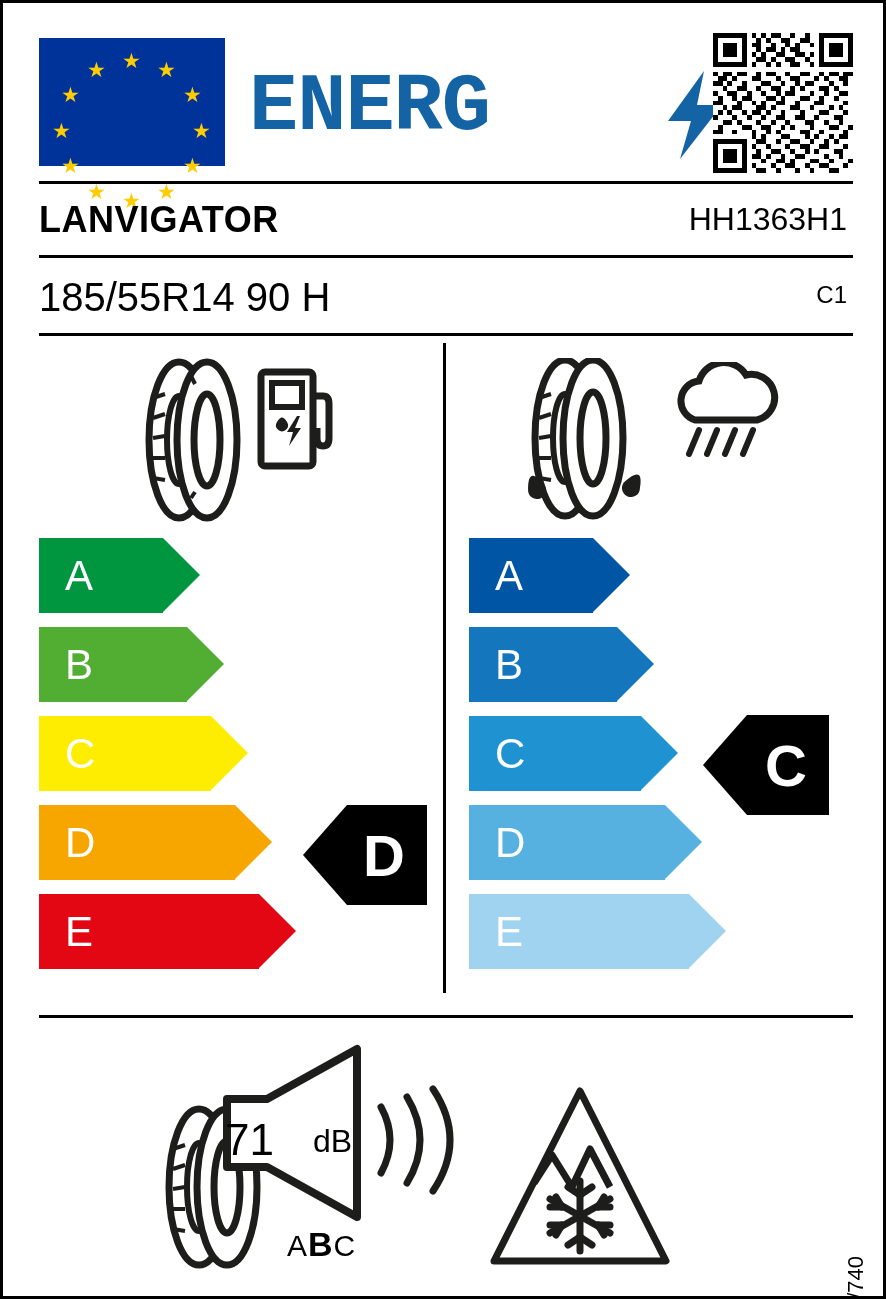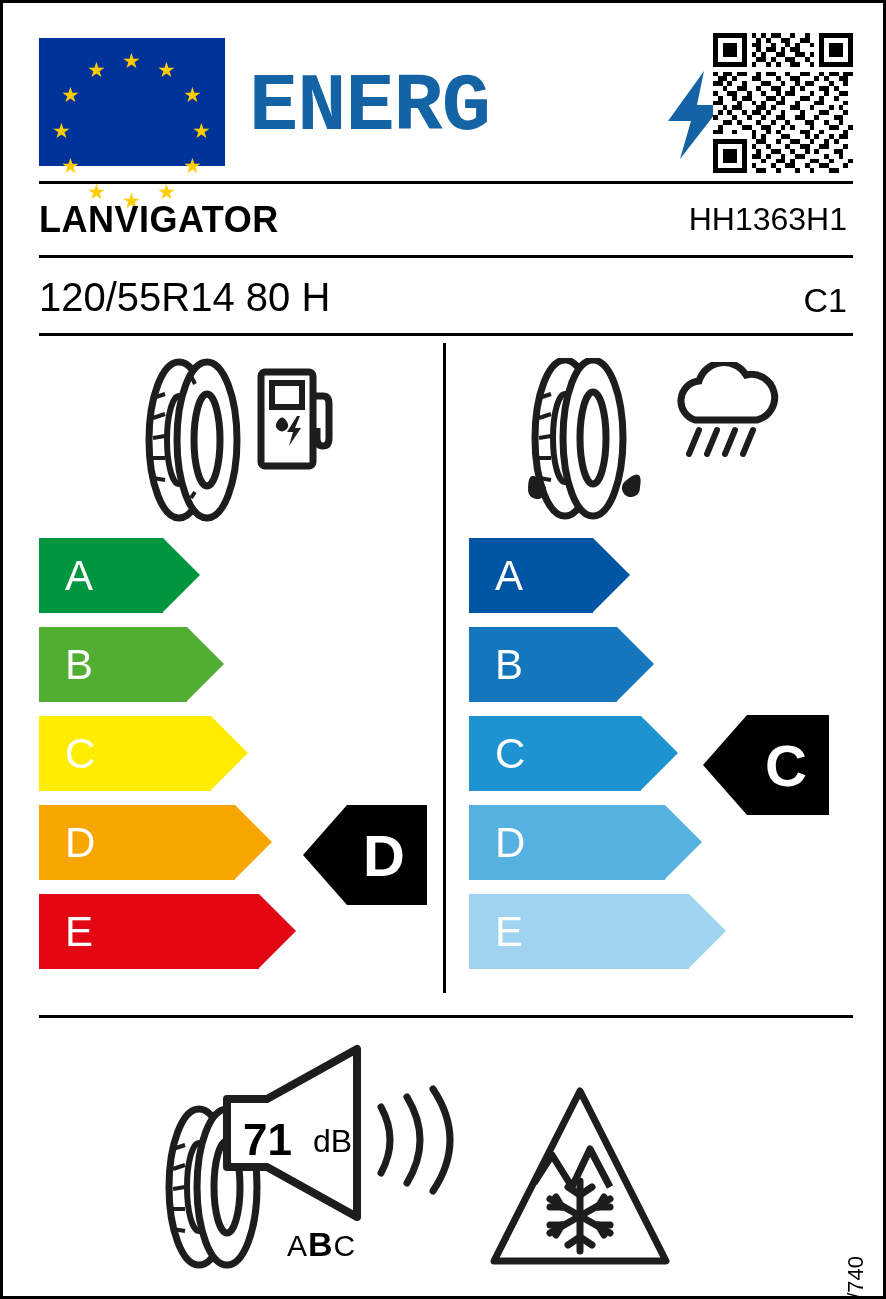--- a/index.html
+++ b/index.html
@@ -97,21 +97,21 @@
     position: absolute;
     left: 36px;
     top: 272px;
     font-size: 40px;
     color: #000000;
   }
   .class {
     position: absolute;
     right: 36px;
     top: 278px;
-    font-size: 34px;
+    font-size: 24px;
     color: #000000;
   }
 
   
   .panel-left {
     position: absolute;
     left: 36px;
     top: 345px;
     width: 400px;
     height: 650px;
@@ -208,24 +208,24 @@
   
   .noise {
     position: absolute;
     left: 150px;
     top: 1040px;
     width: 330px;
     height: 230px;
   }
   .db-value {
     position: absolute;
-    left: 90px;
+    left: 72px;
     top: 72px;
     font-size: 44px;
-    font-weight: bold;
+    font-weight: normal;
     color: #000000;
     text-align: center;
   }
   .db-unit {
     position: absolute;
     left: 160px;
     top: 80px;
     font-size: 32px;
     color: #000000;
   }
@@ -501,21 +501,21 @@
           <rect x="24" y="28" width="2" height="1"></rect>
         </g>
       </svg>
     </div>
   </div>
 
   <div class="rule" style="left:36px; top:178px; width:814px; height:3px;"></div>
   <div class="brand">LANVIGATOR</div>
   <div class="model">HH1363H1</div>
   <div class="rule" style="left:36px; top:252px; width:814px; height:3px;"></div>
-  <div class="size">120/55R14 80 H</div>
+  <div class="size">185/55R14 90 H</div>
   <div class="class">C1</div>
   <div class="rule" style="left:36px; top:330px; width:814px; height:3px;"></div>
 
   <div class="divider-v"></div>
 
   <div class="panel-left">
 
     <div class="pict" style="left:96px; top:10px;">
       <svg width="120" height="165" viewBox="0 0 120 165">
         <ellipse cx="44" cy="82" rx="30" ry="78" fill="none" stroke="#1d1d1b" stroke-width="7"></ellipse>

